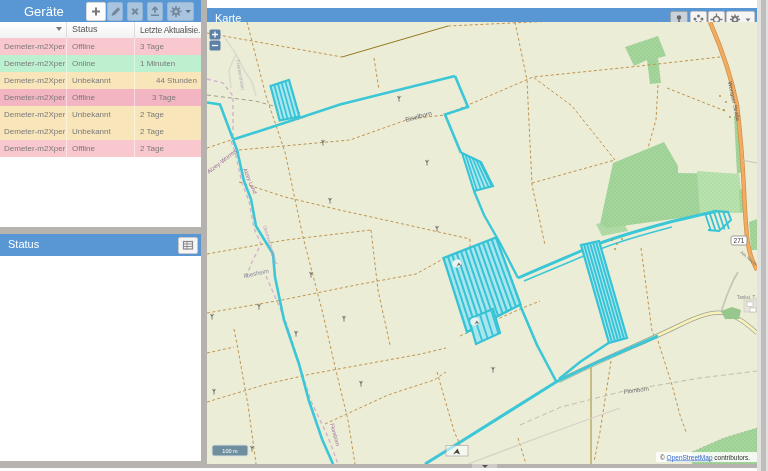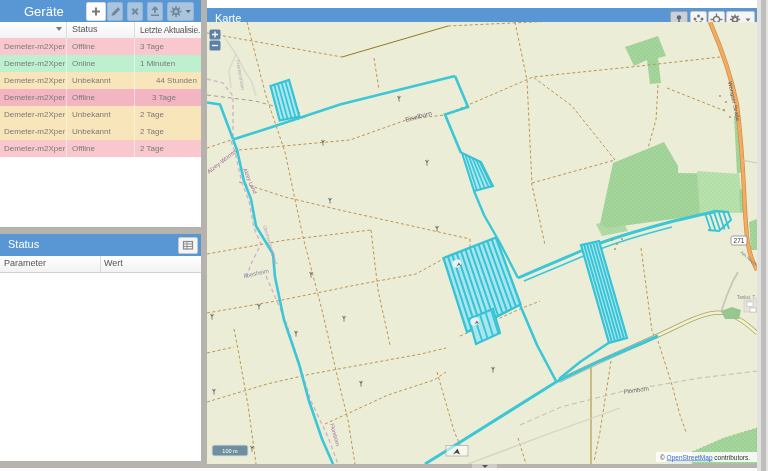--- a/index.html
+++ b/index.html
@@ -114,25 +114,20 @@
 
     <div class="abs" style="left:8px;top:4px;font-size:11px;color:#fff;">Status</div>
 
     <div class="abs" style="left:178px;top:3px;width:18px;height:15px;background:#f5f5f5;border:1px solid #c8c8c8;border-radius:2px;">
       <svg width="18" height="15" viewBox="0 0 18 15">
           <rect x="4.5" y="3.5" width="9" height="7.5" fill="none" stroke="#8a8a8a" stroke-width="1.2"></rect>
           <path d="M4.5 6h9M4.5 8.5h9M8 3.5v8" stroke="#8a8a8a" stroke-width="0.9"></path>
         </svg></div>
   </div>
 
-  <div class="abs" style="left:0;top:22px;width:201px;height:16px;background:linear-gradient(#ffffff,#f2f2f2);border-bottom:1px solid #cfcfcf;font-size:9px;color:#555;white-space:nowrap;">
-    <div class="abs" style="left:4px;top:2px;">Parameter</div>
-    <div class="abs" style="left:100px;top:0;width:1px;height:16px;background:#dcdcdc;"></div>
-    <div class="abs" style="left:104px;top:2px;">Wert</div>
-  </div>
 </div>
 
 <div class="abs" style="left:201px;top:0;width:6px;height:468px;background:#b6b3ae;"></div>
 
 <div class="abs hdr" style="left:207px;top:8px;width:550px;height:24px;">
 
   <div class="abs" style="left:8px;top:4px;font-size:11px;color:#fff;">Karte</div>
 
   <div class="abs" style="left:463px;top:3px;width:16px;height:15px;background:#c9d1da;border:1px solid #9aa4ae;border-radius:2px;">
     <svg width="16" height="15" viewBox="0 0 16 15">

